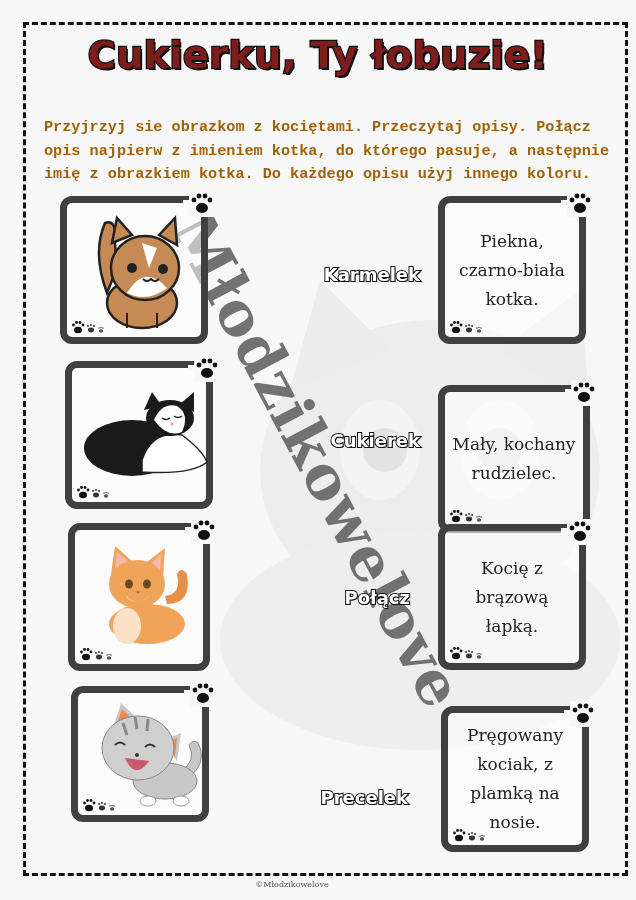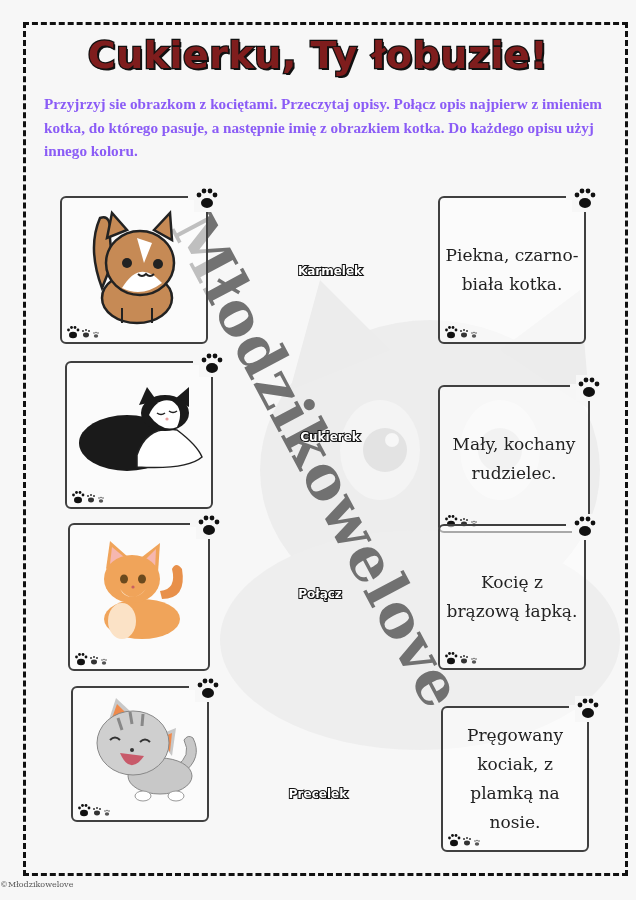--- a/index.html
+++ b/index.html
@@ -19,64 +19,64 @@
   .title {
     position: absolute; left: 0; top: 33px; width: 636px; text-align: center;
     font-family: "DejaVu Sans", sans-serif; font-weight: bold; font-size: 38px;
     color: #7f1d1d; letter-spacing: 0.5px;
     -webkit-text-stroke: 2.5px #111;
     paint-order: stroke fill;
     text-shadow: 2px 2px 0 #111;
   }
 
   .instructions {
-    position: absolute; left: 44px; top: 92px; width: 570px;
-    font-family: Liberation Serif, serif; font-weight: bold; font-size: 15.2px;
-    line-height: 23.5px; color: #8b5cf6;
+    position: absolute; left: 44px; top: 116px; width: 570px;
+    font-family: Liberation Mono, monospace; font-weight: bold; font-size: 15.2px;
+    line-height: 23.5px; color: #a16207;
   }
 
   .card {
     position: absolute; width: 148px; height: 148px;
-    border: 2px solid #404040; border-radius: 6px; background: rgba(255,255,255,0.55); text-decoration: underline;
+    border: 7px solid #404040; border-radius: 12px; background: rgba(255,255,255,0.55); text-decoration: underline;
   }
   .card .paw-top {
     position: absolute; right: -14px; top: -12px; width: 26px; height: 26px;
     background: #f7f7f7;
   }
   .card .paw-bottom {
     position: absolute; left: 4px; bottom: 3px; width: 38px; height: 14px;
   }
   .card .gap-top {
     position: absolute; right: 8px; top: -3px; width: 10px; height: 5px; background: #f7f7f7;
   }
 
   .desc-text {
     position: absolute; left: 0; top: 0; width: 100%; height: 100%;
     display: flex; align-items: center; justify-content: center; text-align: center;
     font-family: "DejaVu Serif", serif; font-size: 17px; line-height: 29px;
     padding: 0 4px; color: #222;
   }
 
   .name-label {
-    position: absolute; width: 180px; text-align: center;
-    font-family: "DejaVu Sans", sans-serif; font-weight: bold; font-size: 12px;
+    position: absolute; width: 180px; text-align: right;
+    font-family: "DejaVu Sans", sans-serif; font-weight: bold; font-size: 18px;
     color: #fff; -webkit-text-stroke: 2px #111; paint-order: stroke fill;
     text-shadow: 1px 1px 0 #111;
   }
 
   .watermark {
     position: absolute; left: 80px; top: 470px; width: 560px;
     font-family: "DejaVu Serif", serif; font-weight: bold; font-size: 60px;
     color: rgba(90,90,90,0.85); transform: rotate(62deg); transform-origin: center;
     white-space: nowrap; letter-spacing: 1px; pointer-events: none;
     margin-left: -40px; margin-top: -40px;
   }
 
   .footer {
-    position: absolute; left: 0; top: 880px; width: 584px; 
+    position: absolute; left: 0; top: 880px; width: 584px; text-align: center;
     font-family: "DejaVu Serif", serif; font-size: 8px; color: #555;
   }
 
   svg { display: block; }
 </style>
 </head>
 <body>
 
 <div class="page-frame"></div>
 

